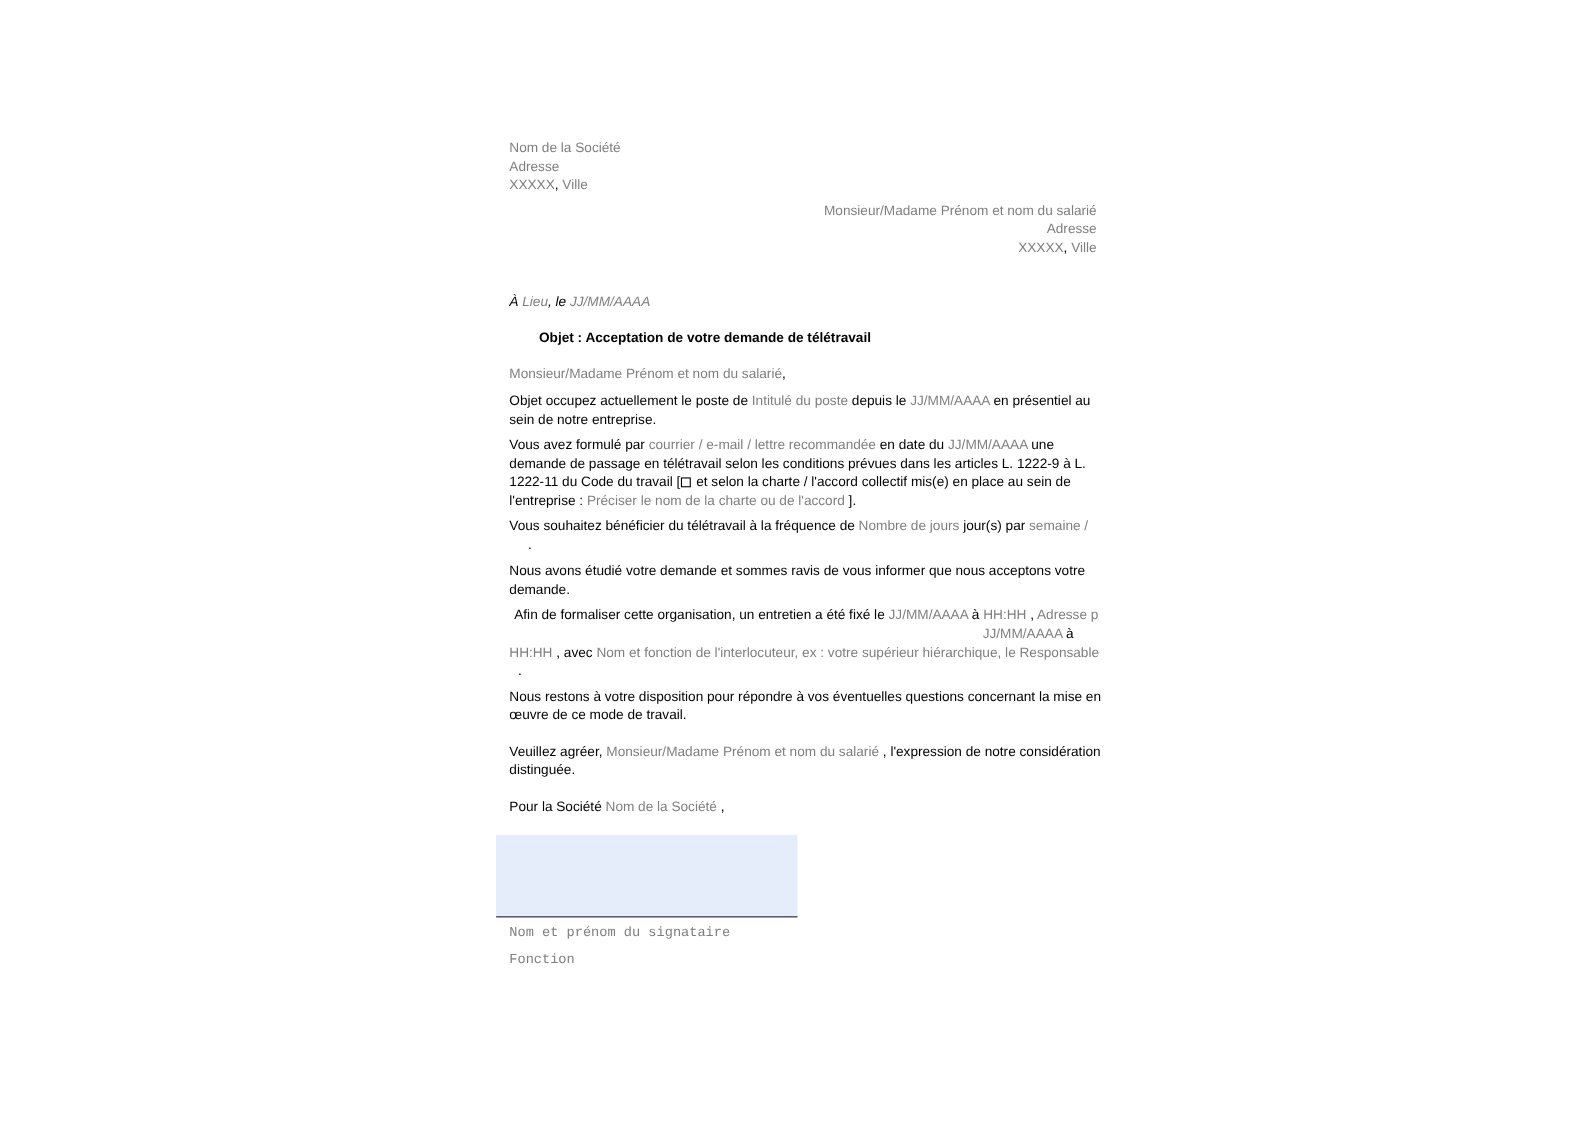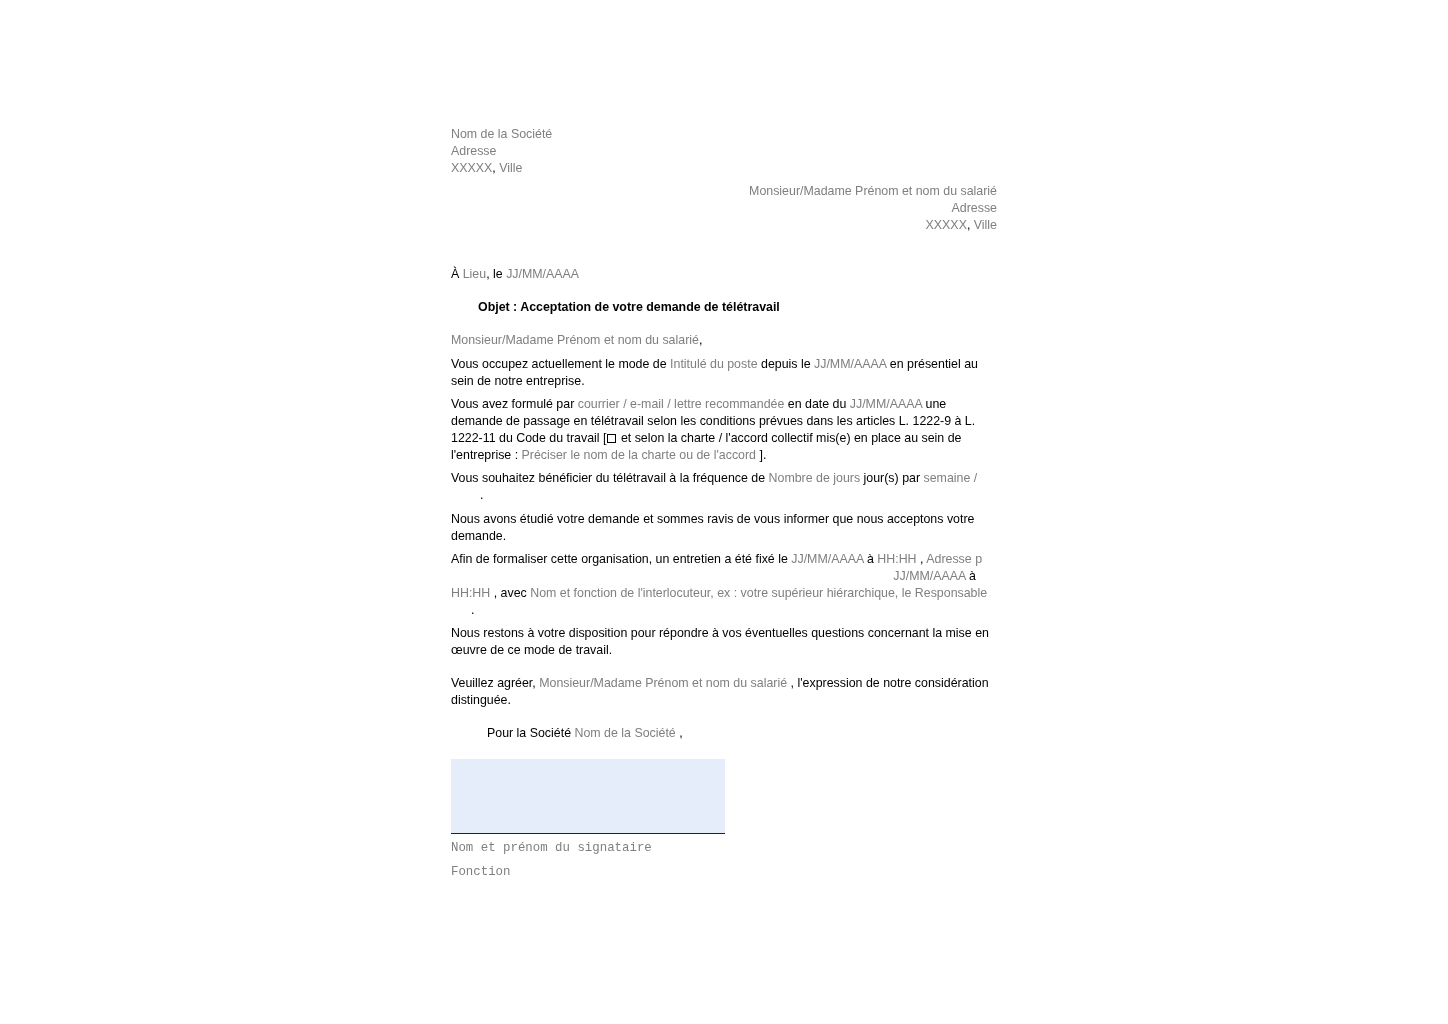--- a/index.html
+++ b/index.html
@@ -17,24 +17,24 @@
       color: #000000;
     }
     .page {
       position: absolute;
       left: 451px;
       top: 0;
       width: 546px;
       height: 1024px;
     }
     .ph { color: #7f7f7f; }
-    .line { position: absolute; left: 0; white-space: nowrap; line-height: 17px; }
+    .line { position: absolute; left: 12px; white-space: nowrap; line-height: 17px; }
     .right { right: 0; text-align: right; left: auto; }
     .bold { font-weight: bold; }
-    .italic { }
+    .italic { font-style: italic; }
     .checkbox {
       display: inline-block;
       width: 9px;
       height: 9px;
       border: 1px solid #000;
       vertical-align: -1px;
       margin: 0 1px 0 1px;
       box-sizing: border-box;
     }
     .clip { overflow: hidden; }
@@ -60,44 +60,44 @@
   <div class="line right ph" style="top:183px;">Monsieur/Madame Prénom et nom du salarié</div>
   <div class="line right ph" style="top:200px;">Adresse</div>
   <div class="line right" style="top:217px;"><span class="ph">XXXXX</span><span>, </span><span class="ph">Ville</span></div>
 
   <div class="line italic" style="top:266px;"><span>À</span> <span class="ph">Lieu</span><span>, le</span> <span class="ph">JJ/MM/AAAA</span></div>
 
   <div class="line bold" style="top:299px;margin-left:27px;">Objet : Acceptation de votre demande de télétravail</div>
 
   <div class="line" style="top:332px;"><span class="ph">Monsieur/Madame Prénom et nom du salarié</span><span>,</span></div>
 
-  <div class="line" style="top:356px;"><span>Vous occupez actuellement le mode de </span><span class="ph">Intitulé du poste</span><span> depuis le </span><span class="ph">JJ/MM/AAAA</span><span> en présentiel au</span></div>
+  <div class="line" style="top:356px;"><span>Objet occupez actuellement le poste de </span><span class="ph">Intitulé du poste</span><span> depuis le </span><span class="ph">JJ/MM/AAAA</span><span> en présentiel au</span></div>
   <div class="line" style="top:373px;">sein de notre entreprise.</div>
 
   <div class="line" style="top:396px;"><span>Vous avez formulé par </span><span class="ph">courrier / e-mail / lettre recommandée</span><span> en date du </span><span class="ph">JJ/MM/AAAA</span><span> une</span></div>
   <div class="line" style="top:413px;">demande de passage en télétravail selon les conditions prévues dans les articles L. 1222-9 à L.</div>
   <div class="line" style="top:430px;"><span>1222-11 du Code du travail [</span><span class="checkbox"></span><span> et selon la charte / l'accord collectif mis(e) en place au sein de</span></div>
   <div class="line" style="top:447px;"><span>l'entreprise : </span><span class="ph">Préciser le nom de la charte ou de l'accord</span><span> ].</span></div>
 
   <div class="line" style="top:470px;"><span>Vous souhaitez bénéficier du télétravail à la fréquence de </span><span class="ph">Nombre de jours</span><span> jour(s) par </span><span class="ph">semaine /</span></div>
   <div class="line" style="top:487px; left:29px;">.</div>
 
   <div class="line" style="top:511px;">Nous avons étudié votre demande et sommes ravis de vous informer que nous acceptons votre</div>
   <div class="line" style="top:528px;">demande.</div>
 
-  <div class="line clip" style="top:551px; width:540px;"><span>Afin de formaliser cette organisation, un entretien a été fixé le </span><span class="ph">JJ/MM/AAAA</span><span> à </span><span class="ph">HH:HH</span><span> , </span><span class="ph">Adresse p</span></div>
+  <div class="line clip" style="top:551px; width:540px;text-align:center;"><span>Afin de formaliser cette organisation, un entretien a été fixé le </span><span class="ph">JJ/MM/AAAA</span><span> à </span><span class="ph">HH:HH</span><span> , </span><span class="ph">Adresse p</span></div>
   <div class="line right" style="top:568px; right:21px;"><span class="ph">JJ/MM/AAAA</span><span> à</span></div>
   <div class="line clip" style="top:585px; width:540px;"><span class="ph">HH:HH</span><span> , avec </span><span class="ph">Nom et fonction de l'interlocuteur, ex : votre supérieur hiérarchique, le Responsable R</span></div>
   <div class="line" style="top:602px; left:20px;">.</div>
 
   <div class="line" style="top:625px;">Nous restons à votre disposition pour répondre à vos éventuelles questions concernant la mise en</div>
   <div class="line" style="top:642px;">œuvre de ce mode de travail.</div>
 
   <div class="line" style="top:675px;"><span>Veuillez agréer, </span><span class="ph">Monsieur/Madame Prénom et nom du salarié</span><span> , l'expression de notre considération</span></div>
   <div class="line" style="top:692px;">distinguée.</div>
 
-  <div class="line" style="top:725px;margin-left:36px;"><span>Pour la Société </span><span class="ph">Nom de la Société</span><span> ,</span></div>
+  <div class="line" style="top:725px;"><span>Pour la Société </span><span class="ph">Nom de la Société</span><span> ,</span></div>
 
   <div class="sig-box"></div>
   <div class="line ph" style="top:840px;font-family:Liberation Mono, monospace;">Nom et prénom du signataire</div>
   <div class="line ph" style="top:864px;font-family:Liberation Mono, monospace;">Fonction</div>
 
 </div>
 
 </body></html>

